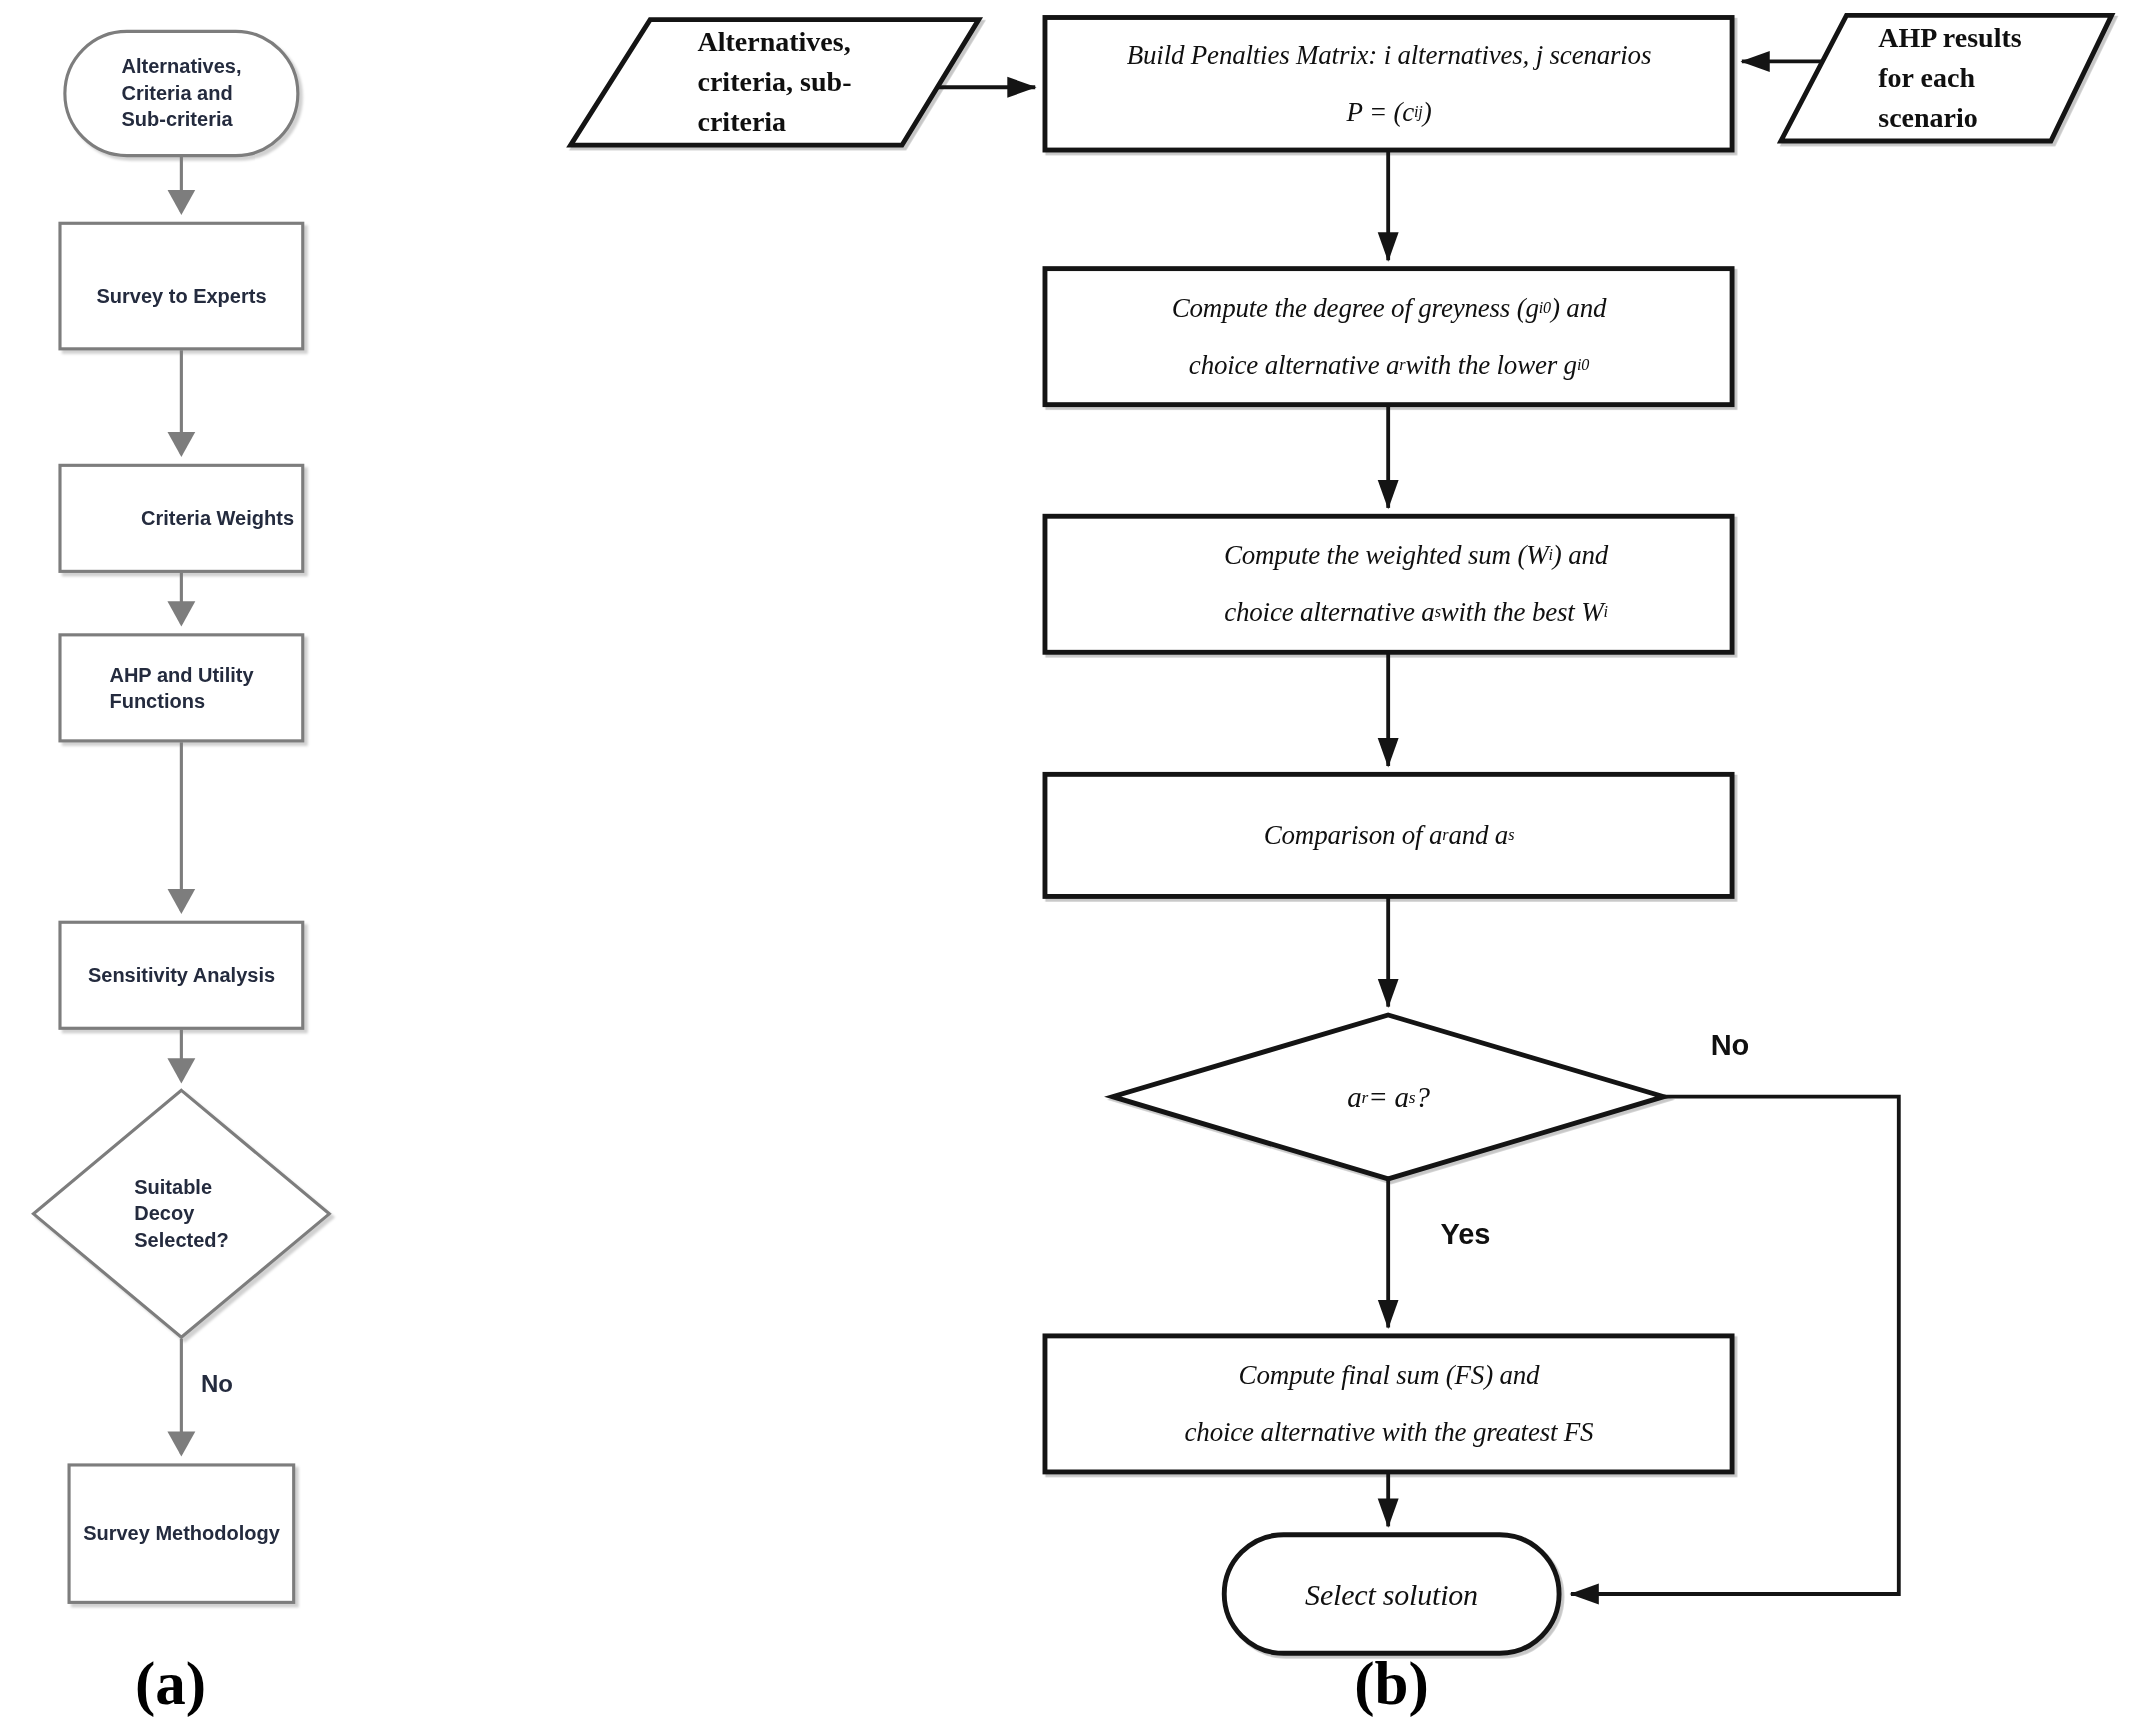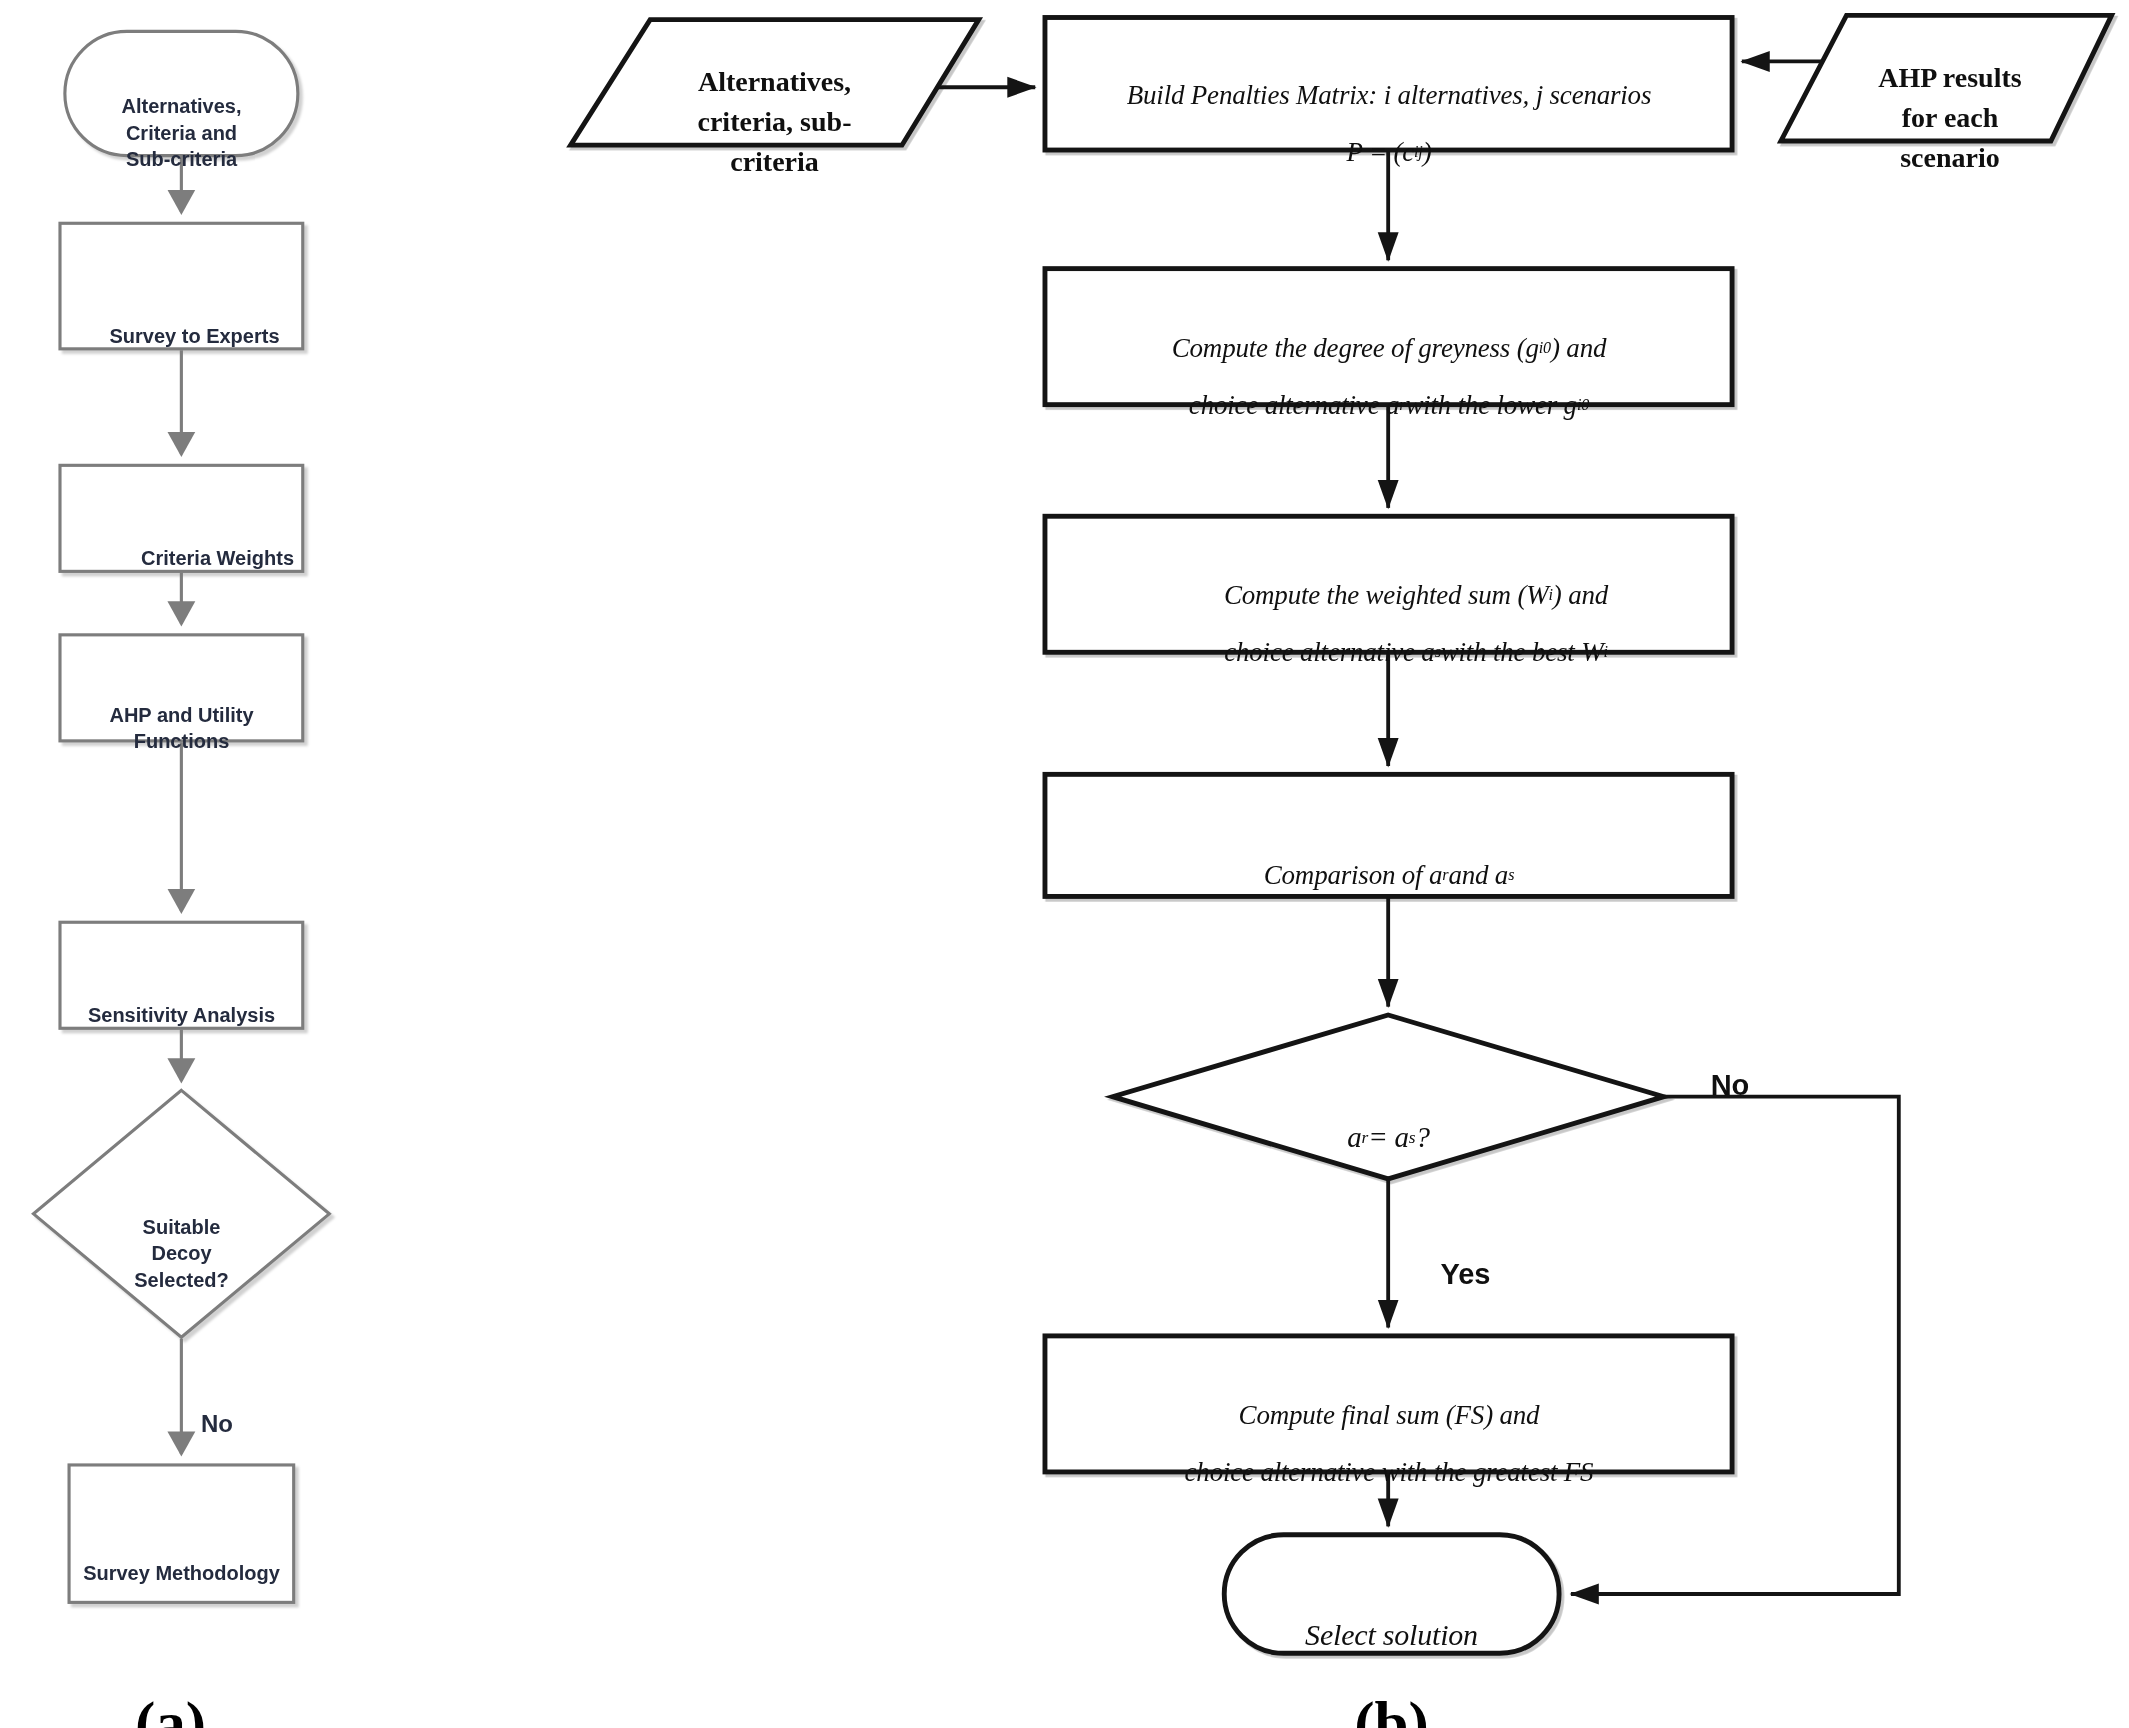--- a/index.html
+++ b/index.html
@@ -16,21 +16,21 @@
            filter:drop-shadow(5px 5px 1.5px rgba(0,0,0,0.18));}
   .a-line{stroke:var(--a-stroke);stroke-width:4.5;fill:none;}
   .b-shape{stroke:var(--b-stroke);stroke-width:7;fill:#ffffff;
            filter:drop-shadow(4px 4px 1px rgba(0,0,0,0.22));}
   .b-line{stroke:var(--b-stroke);stroke-width:5.5;fill:none;}
   #arrowA path{fill:var(--a-stroke);}
   #arrowB path{fill:var(--b-stroke);}
 
   
   .lbl{position:absolute;display:flex;align-items:center;justify-content:center;
-       text-align:center;white-space:pre-line;margin-top:40px;}
+       white-space:pre-line;}
   .a-lbl{font-family:"Liberation Sans", sans-serif;font-weight:700;font-size:20px;
          line-height:1.32;color:var(--a-text);}
   .a-edge{font-family:"Liberation Sans", sans-serif;font-weight:700;font-size:24px;
           color:var(--a-text);justify-content:flex-start;}
   .b-box-lbl{font-family:"Liberation Serif", serif;font-style:italic;font-weight:400;
              font-size:27px;color:var(--b-text);white-space:normal;letter-spacing:-0.2px;}
   .b-box-lbl .stack{display:block;}
   .b-box-lbl .line{height:57px;display:flex;align-items:center;justify-content:center;}
   .b-para-lbl{font-family:"Liberation Serif", serif;font-weight:700;font-size:28px;
               line-height:1.42;color:var(--b-text);}
@@ -89,21 +89,21 @@
       <line class="b-line" x1="1990" y1="1690" x2="1990" y2="1903" marker-end="url(#arrowB)"></line>
       <rect class="b-shape" x="1498" y="1915" width="985" height="195"></rect>
       <line class="b-line" x1="1990" y1="2112" x2="1990" y2="2188" marker-end="url(#arrowB)"></line>
       <rect class="b-shape" x="1755" y="2200" width="480" height="170" rx="85" ry="85"></rect>
     </g>
   </svg>
 
   <div class="lbl a-lbl" style="left:65px;top:31px;width:233px;height:124px;">Alternatives,
 Criteria and
 Sub-criteria</div>
-  <div class="lbl a-lbl" style="left:60px;top:223px;width:243px;height:146px;padding-left:13px;">Survey to Experts</div>
+  <div class="lbl a-lbl" style="left:60px;top:223px;width:243px;height:146px;">Survey to Experts</div>
   <div class="lbl a-lbl" style="left:60px;top:465px;width:243px;height:106px;padding-left:36px;">Criteria Weights</div>
   <div class="lbl a-lbl" style="left:60px;top:635px;width:243px;height:106px;">AHP and Utility
 Functions</div>
   <div class="lbl a-lbl" style="left:60px;top:922px;width:243px;height:106px;">Sensitivity Analysis</div>
   <div class="lbl a-lbl" style="left:49px;top:1116px;width:265px;height:195px;">Suitable
 Decoy
 Selected?</div>
   <div class="lbl a-edge" style="left:201px;top:1366px;width:84px;height:35px;">No</div>
   <div class="lbl a-lbl" style="left:69px;top:1465px;width:225px;height:137px;">Survey Methodology</div>
   <div class="lbl caption" style="left:66px;top:1645px;width:209px;height:78px;">(a)</div>

